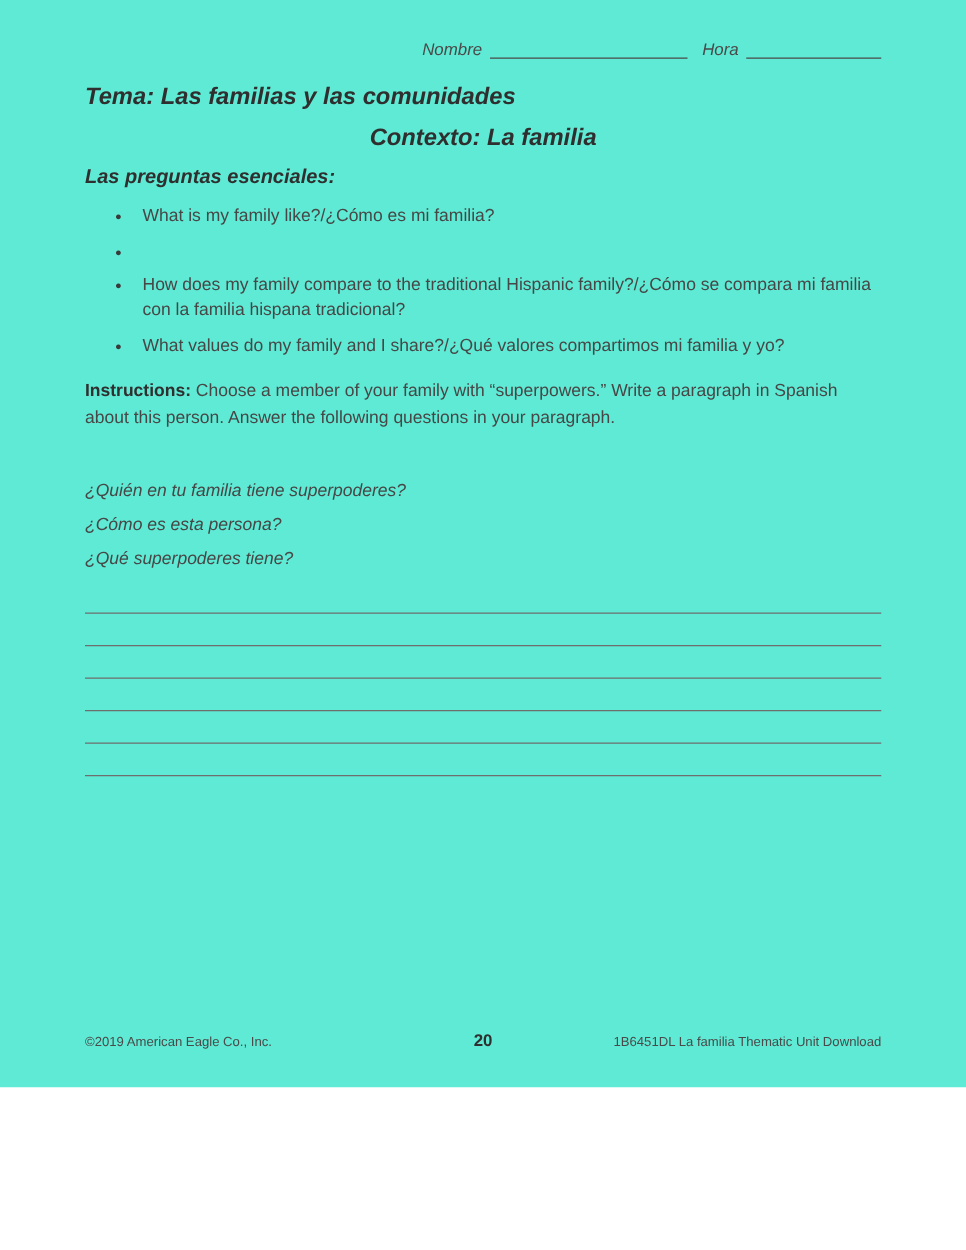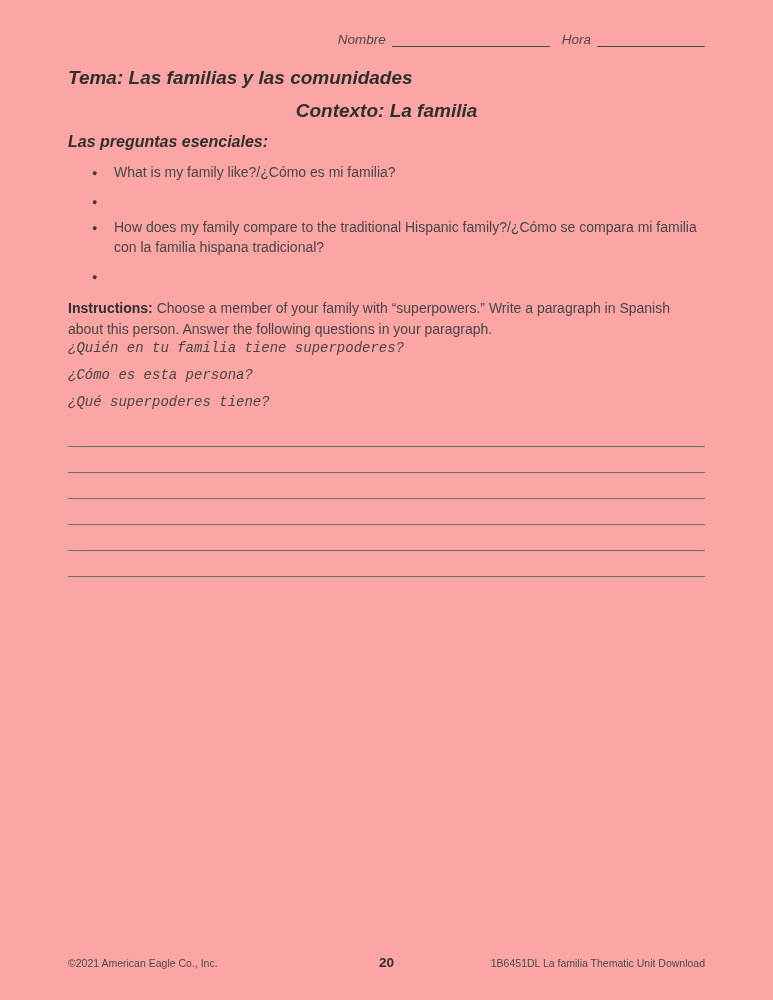--- a/index.html
+++ b/index.html
@@ -3,22 +3,22 @@
 <meta charset="utf-8">
 <style>
   html, body {
     margin: 0;
     padding: 0;
     background: #ffffff;
   }
   .page {
     position: relative;
     width: 773px;
-    height: 1000px;
-    background: #fca5a5;
+    height: 870px;
+    background: #5eead4;
     font-family: "Liberation Sans", "DejaVu Sans", sans-serif;
     color: #3f3f3f;
     overflow: hidden;
     margin: 0 auto;
   }
   .content {
     padding: 0 68px;
   }
   
   .header-row {
@@ -81,21 +81,21 @@
   .bold { font-weight: bold; color: #2f2f2f; }
   
   .labeled {
     font-size: 14px;
     line-height: 1.5;
     margin: 15px 0 0 0;
     color: #474747;
   }
   
   .questions {
-    font-family: Liberation Mono, monospace;
+    margin-top: 40px;
   }
   .questions p {
     font-size: 14px;
     font-style: italic;
     color: #474747;
     margin: 0 0 11px 0;
   }
   
   .write-lines { margin-top: 9px; }
   .write-line {
@@ -147,20 +147,21 @@
       </li>
       <li>
         <span class="bullet-glyph">●</span>
       </li>
       <li>
         <span class="bullet-glyph">●</span>
         <span><span>How does my family compare to the traditional Hispanic family?/</span><span class="italic">¿Cómo se compara mi familia con la familia hispana tradicional?</span></span>
       </li>
       <li>
         <span class="bullet-glyph">●</span>
+        <span><span>What values do my family and I share?/</span><span class="italic">¿Qué valores compartimos mi familia y yo?</span></span>
       </li>
     </ul>
 
 
     <p class="labeled">
       <span class="bold">Instructions:</span>
       <span>Choose a member of your family with “superpowers.” Write a paragraph in Spanish about this person. Answer the following questions in your paragraph.</span>
     </p>
 
     <div class="questions">
@@ -174,17 +175,17 @@
       <div class="write-line"></div>
       <div class="write-line"></div>
       <div class="write-line"></div>
       <div class="write-line"></div>
       <div class="write-line"></div>
     </div>
 
   </div>
 
   <div class="footer">
-    <span class="copyright">©2021 American Eagle Co., Inc.</span>
+    <span class="copyright">©2019 American Eagle Co., Inc.</span>
     <span class="page-num">20</span>
     <span class="product"><span>1B6451DL</span> <span class="italic">La familia</span> <span>Thematic Unit Download</span></span>
   </div>
 </div>
 
 </body></html>

